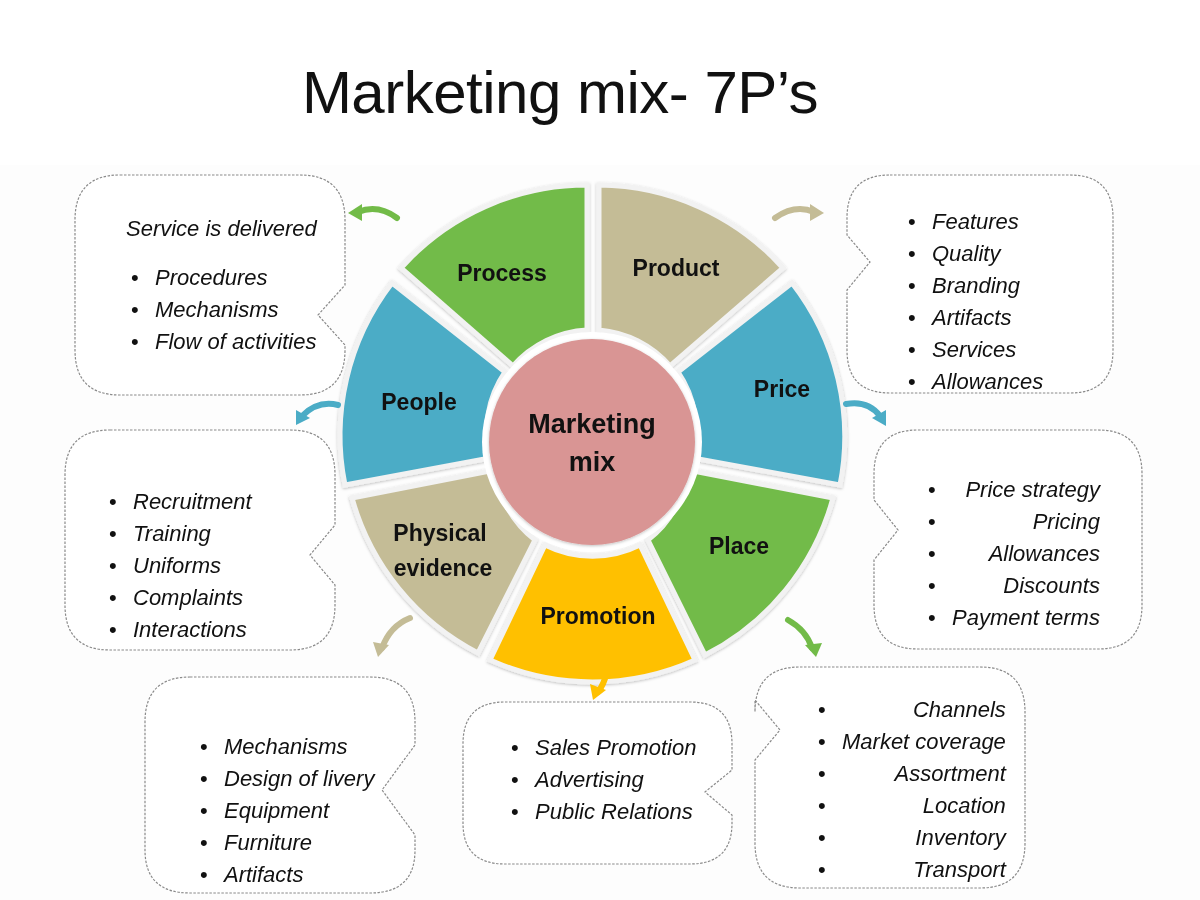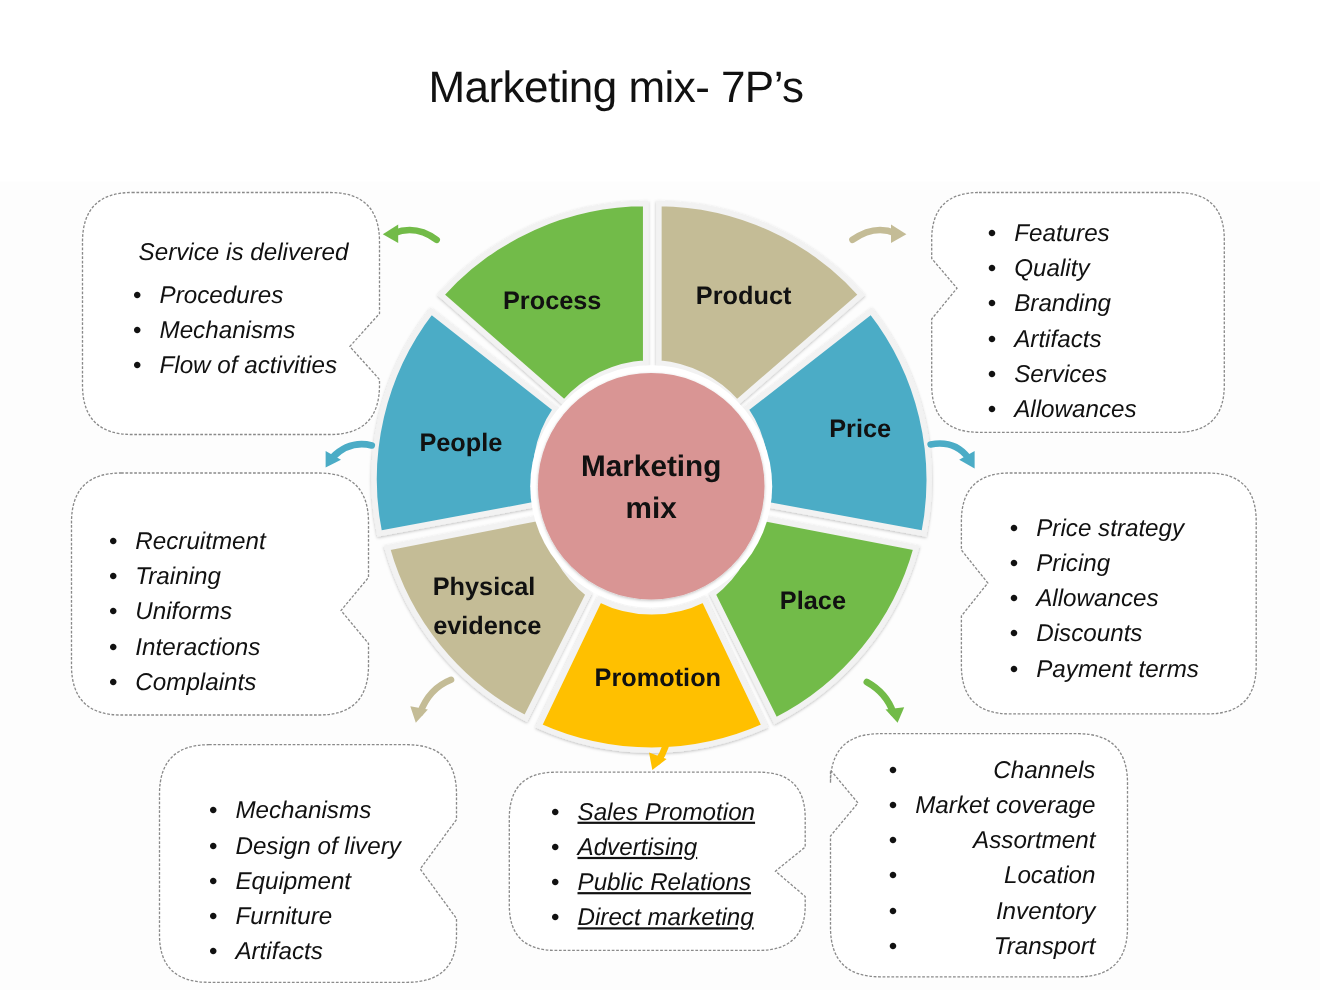--- a/index.html
+++ b/index.html
@@ -4,36 +4,36 @@
 <style>
   html, body { margin: 0; padding: 0; }
   body {
     width: 1200px; height: 900px; position: relative; overflow: hidden;
     background: #ffffff; font-family: "Liberation Sans", "DejaVu Sans", sans-serif;
   }
   .title-band { position: absolute; left: 0; top: 0; width: 1200px; height: 165px; background: #ffffff; }
   .content-band { position: absolute; left: 0; top: 165px; width: 1200px; height: 735px; background: #fdfdfd; }
   .title {
     position: absolute; left: 0; width: 1120px; top: 58px; text-align: center;
-    font-size: 40px; color: #111; font-family: "Liberation Sans", "DejaVu Sans", sans-serif;
+    font-size: 60px; color: #111; font-family: "Liberation Sans", "DejaVu Sans", sans-serif;
     letter-spacing: -0.5px;
   }
   svg.diagram { position: absolute; left: 0; top: 0; }
   .seg-label {
     font-family: "Liberation Sans", "DejaVu Sans", sans-serif; font-weight: bold; font-size: 23px; fill: #111;
   }
   .center-label {
     font-family: "Liberation Sans", "DejaVu Sans", sans-serif; font-weight: bold; font-size: 27px; fill: #111;
   }
   .callout {
     position: absolute; box-sizing: border-box;
     font-family: "Liberation Sans", "DejaVu Sans", sans-serif; font-style: italic;
     font-size: 22px; color: #111; line-height: 32px;
   }
-  .callout ul { list-style: none; margin: 7px; padding: 0; }
+  .callout ul { list-style: none; margin: 17px; padding: 0; }
   .callout li { position: relative; padding-left: 24px; white-space: nowrap; }
   .callout li::before {
     content: "•"; position: absolute; left: 0; top: 0; font-style: normal;
   }
   .callout .head { white-space: nowrap; margin-left: 12px; }
 </style>
 </head>
 <body>
 
 <div class="title-band"></div>
@@ -120,51 +120,50 @@
     <li>Services</li>
     <li>Allowances</li>
   </ul>
 </div>
 
 <div class="callout" style="left:92px; top:469px;">
   <ul>
     <li>Recruitment</li>
     <li>Training</li>
     <li>Uniforms</li>
+    <li>Complaints</li>
     <li>Interactions</li>
-    <li>Complaints</li>
   </ul>
 </div>
 
-<div class="callout" style="left:911px; top:457px;">
+<div class="callout" style="left:911px; top:457px;text-align:right;">
   <ul>
     <li>Price strategy</li>
     <li>Pricing</li>
     <li>Allowances</li>
     <li>Discounts</li>
     <li>Payment terms</li>
   </ul>
 </div>
 
 <div class="callout" style="left:183px; top:714px;">
   <ul>
     <li>Mechanisms</li>
     <li>Design of livery</li>
     <li>Equipment</li>
     <li>Furniture</li>
     <li>Artifacts</li>
   </ul>
 </div>
 
-<div class="callout" style="left:494px; top:715px;text-decoration:underline;">
+<div class="callout" style="left:494px; top:715px;">
   <ul>
     <li>Sales Promotion</li>
     <li>Advertising</li>
     <li>Public Relations</li>
-    <li>Direct marketing</li>
   </ul>
 </div>
 
 <div class="callout" style="left:801px; top:677px;text-align:right;">
   <ul>
     <li>Channels</li>
     <li>Market coverage</li>
     <li>Assortment</li>
     <li>Location</li>
     <li>Inventory</li>

